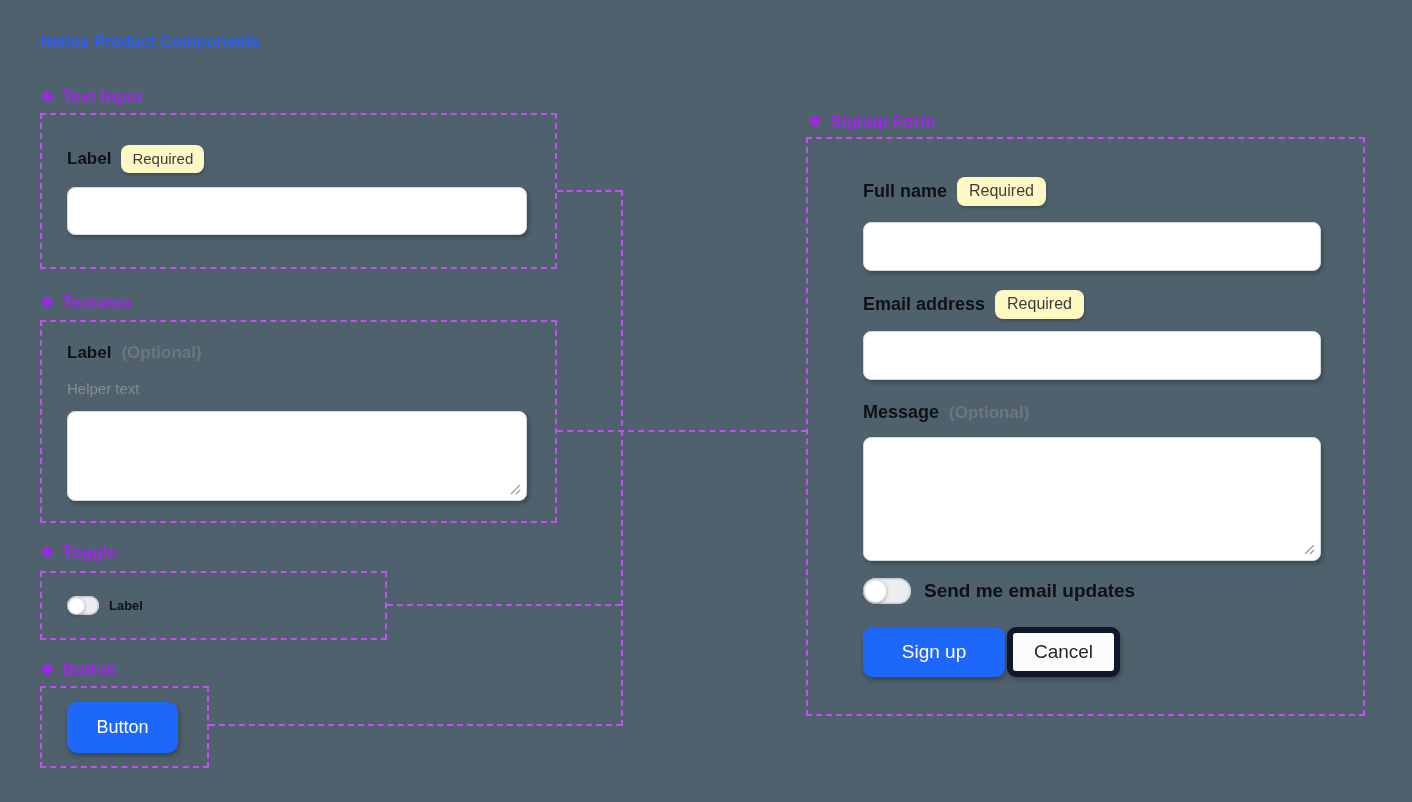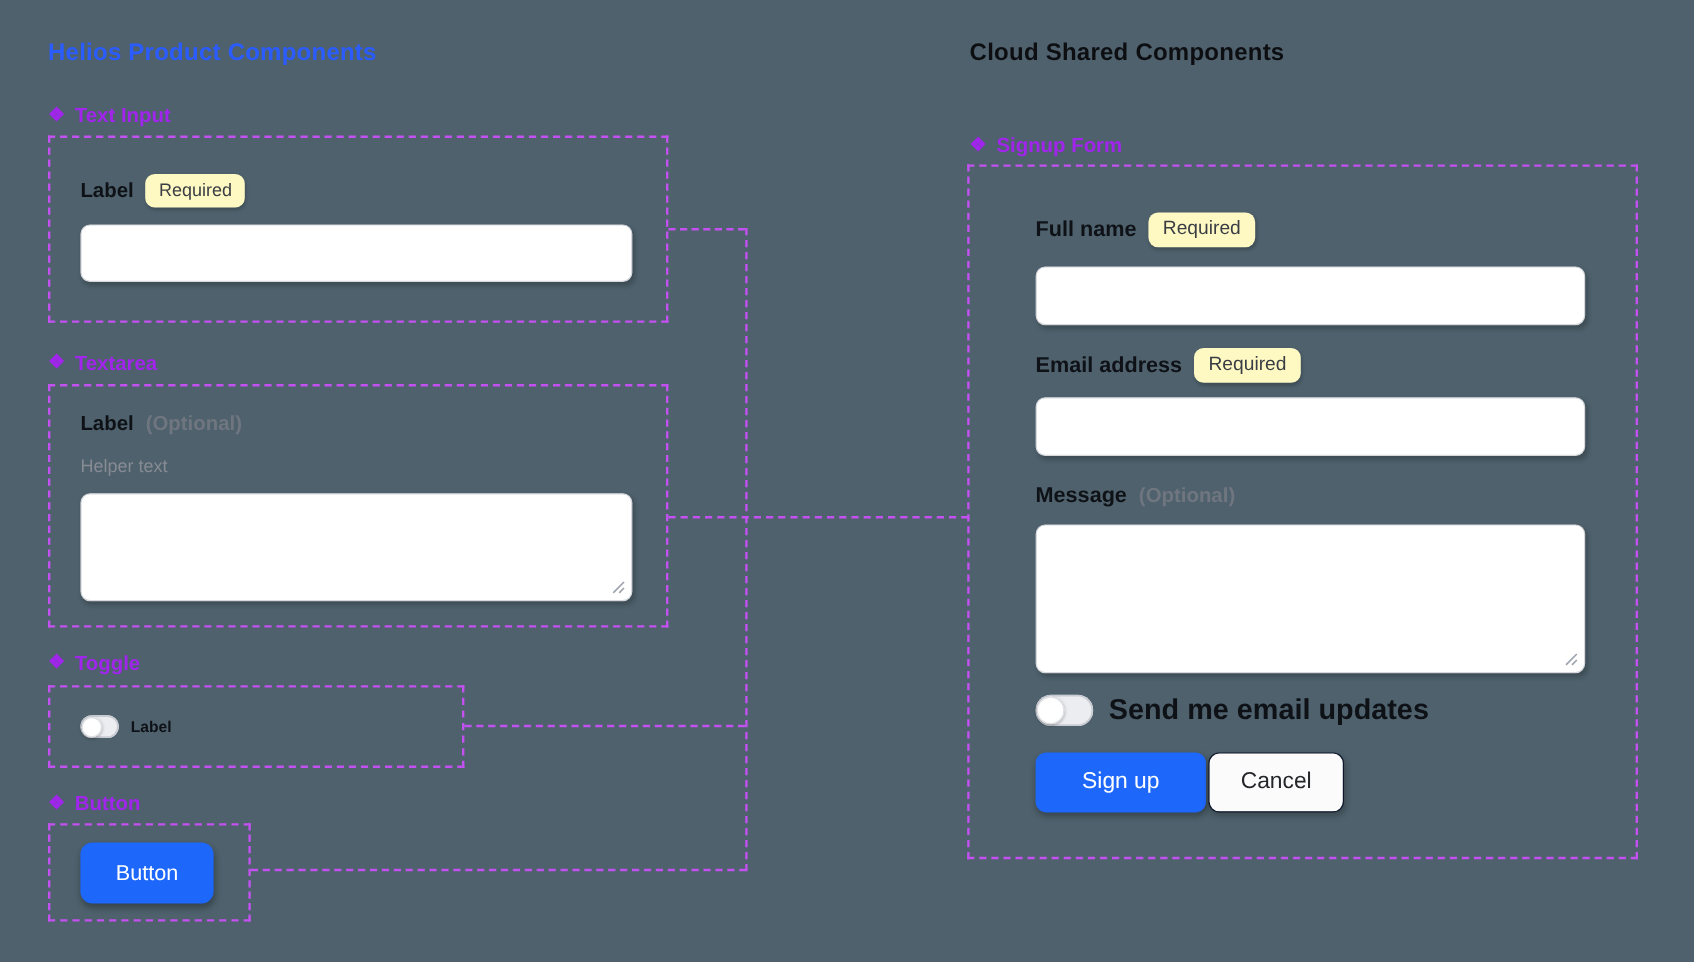--- a/index.html
+++ b/index.html
@@ -3,21 +3,21 @@
 <meta charset="utf-8">
 <style>
   * { margin:0; padding:0; box-sizing:border-box; }
   html,body { background:#4E616C; }
   #canvas {
     position:relative; width:1412px; height:802px; overflow:hidden;
     background:#4E616C;
     font-family:"Liberation Sans", sans-serif;
     color:#0E1116;
   }
-  .page-title { position:absolute; font-size:20px; font-weight:700; letter-spacing:.2px; white-space:nowrap; }
+  .page-title { position:absolute; font-size:16px; font-weight:700; letter-spacing:.2px; white-space:nowrap; }
   .title-blue { color:#2A5CFF; }
   .title-dark { color:#0D0E12; }
 
   .comp-label {
     position:absolute; display:flex; align-items:center; gap:8px;
     color:#A125EC; font-weight:700; font-size:17px; white-space:nowrap;
   }
   .comp-icon { font-size:16px; line-height:1; }
 
   .comp-box { position:absolute; border:2px dashed #C350F0; }
@@ -57,42 +57,41 @@
   .toggle .knob {
     position:absolute; top:50%; transform:translateY(-50%); left:1px;
     background:#fff; border-radius:50%;
     box-shadow:0 1px 3px rgba(0,0,0,.35), inset 0 0 0 1px #DDDFE4;
   }
   .toggle.sm { width:32px; height:19px; }
   .toggle.sm .knob { width:17px; height:17px; }
   .toggle.lg { width:48px; height:26px; }
   .toggle.lg .knob { width:23px; height:23px; }
   .toggle-label-sm { font-weight:700; font-size:13px; margin-left:10px; }
-  .toggle-label-lg { font-weight:700; font-size:24px; margin-left:13px; }
+  .toggle-label-lg { font-weight:700; font-size:19px; margin-left:13px; }
 
   .btn {
     position:absolute; display:flex; align-items:center; justify-content:center;
     border-radius:9px; font-family:"Liberation Sans", sans-serif; font-size:19px; cursor:pointer; border:none;
   }
   .btn.primary { background:#1D68FB; color:#FFFFFF; box-shadow:1px 3px 5px rgba(0,0,0,.3); }
-  .btn.secondary { background:#FBFBFC; color:#26272B; border:1px solid #0f172a; box-shadow:1px 3px 5px rgba(0,0,0,.25); }
+  .btn.secondary { background:#FBFBFC; color:#26272B; border:6px solid #0f172a; box-shadow:1px 3px 5px rgba(0,0,0,.25); }
 </style>
 </head>
 <body>
 
 <div id="canvas">
 
   <div class="conn h" style="left:557px; top:190px; width:64px;"></div>
   <div class="conn v" style="left:621px; top:190px; height:536px;"></div>
   <div class="conn h" style="left:557px; top:430px; width:250px;"></div>
   <div class="conn h" style="left:387px; top:604px; width:234px;"></div>
   <div class="conn h" style="left:209px; top:724px; width:413px;"></div>
 
   <div class="page-title title-blue" style="left:40px; top:33px;">Helios Product Components</div>
-  <div class="page-title title-dark" style="left:808px; top:33px;">Cloud Shared Components</div>
 
   <div class="comp-label" style="left:40px; top:87px;">
     <span class="comp-icon">❖</span>
     <span>Text Input</span>
   </div>
   <div class="comp-box" style="left:40px; top:113px; width:517px; height:156px;">
     <div class="field-row" style="left:25px; top:30px;">
       <span class="field-label">Label</span>
       <span class="badge">Required</span>
     </div>

